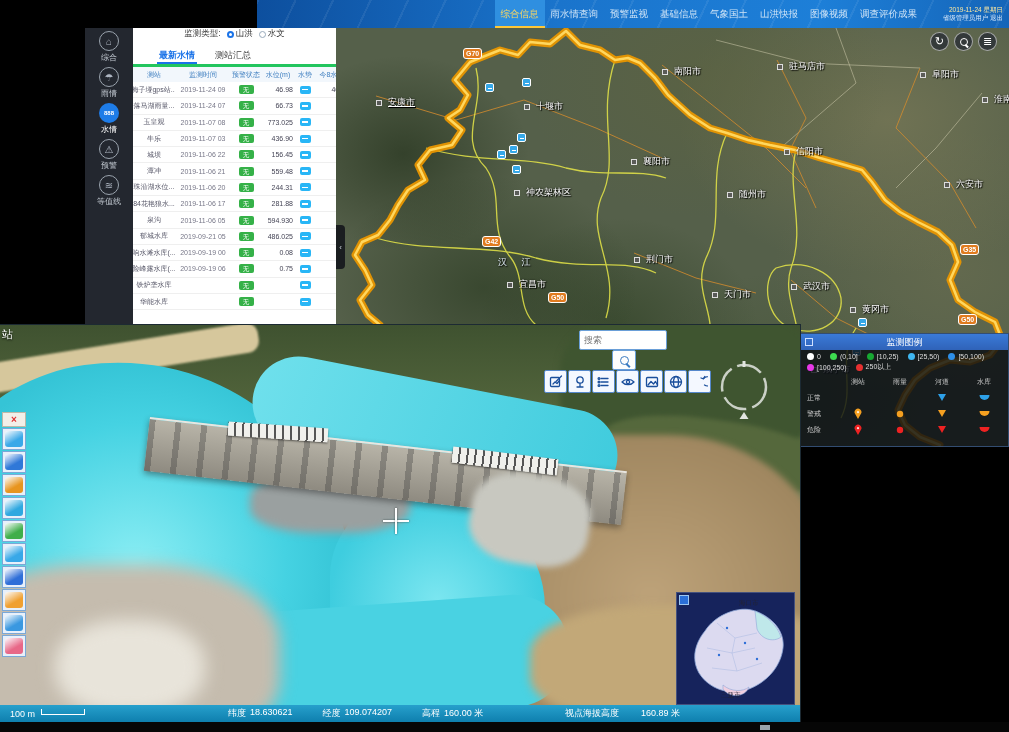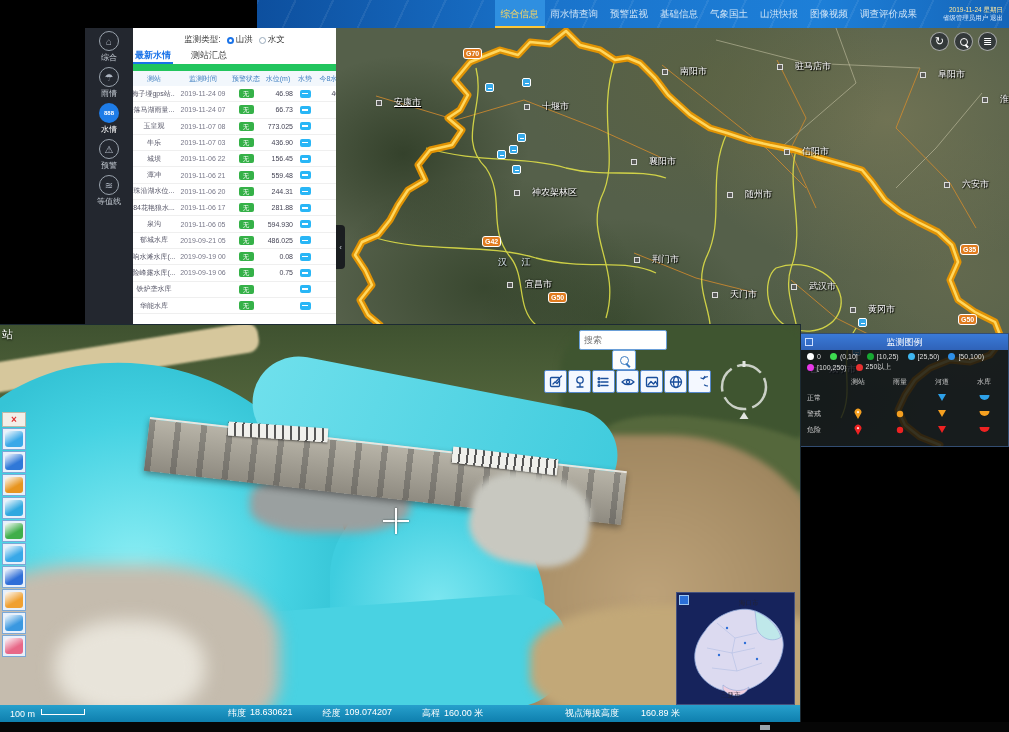--- a/index.html
+++ b/index.html
@@ -26,28 +26,28 @@
   #app-sidebar{position:absolute;left:85px;top:28px;width:48px;height:297px;background:#23272f;}
   .side-item{height:33px;display:flex;flex-direction:column;align-items:center;padding-top:3px;cursor:pointer;}
   .side-icon{width:20px;height:20px;border:1.5px solid #9aa3ad;border-radius:50%;color:#aeb6c2;
     font-size:10px;display:flex;align-items:center;justify-content:center;box-sizing:border-box;}
   .side-icon.filled{border:none;background:#1e7ce8;color:#fff;font-size:6px;font-weight:bold;}
   .side-label{font-size:8px;color:#c3cad2;margin-top:1px;white-space:nowrap;}
   .side-item.active .side-label{color:#fff;}
 
   
   #data-panel{position:absolute;left:133px;top:28px;width:203px;height:297px;background:#fff;overflow:hidden;}
-  .filter-row{height:18px;display:flex;align-items:flex-end;justify-content:center;gap:6px;font-size:8.5px;color:#333;}
+  .filter-row{height:18px;display:flex;align-items:flex-start;justify-content:center;gap:6px;font-size:8.5px;color:#333;}
   #filter-row-2{height:16px;border-bottom:1px solid #eee;}
   .f-label{color:#444;}
   .radio-opt{display:flex;align-items:center;gap:2px;cursor:pointer;}
   .radio{width:7px;height:7px;border:1px solid #9ab;border-radius:50%;box-sizing:border-box;background:#fff;}
   .radio.sel{border:2px solid #1a73e8;}
   .radio-text{color:#333;}
-  #panel-tabs{height:18px;display:flex;border-bottom:7px solid #22c55e;padding-left:0;gap:16px;}
+  #panel-tabs{height:18px;display:flex;border-bottom:3px solid #22c55e;padding-left:24px;gap:16px;}
   .ptab{font-size:9px;color:#444;display:flex;align-items:center;cursor:pointer;padding:0 2px;}
   .ptab.active{color:#1a73e8;font-weight:bold;box-shadow:inset 0 -2px 0 #1a73e8;}
   #table-head{height:15px;background:#f2f7fc;display:flex;align-items:center;width:218px;}
   .th{font-size:7px;color:#3f7fc0;text-align:center;flex:none;white-space:nowrap;overflow:hidden;}
   #table-body{width:218px;}
   .trow{height:15.3px;display:flex;align-items:center;border-bottom:1px solid #efefef;cursor:pointer;}
   .td{font-size:7px;color:#555;text-align:center;flex:none;white-space:nowrap;overflow:hidden;display:flex;align-items:center;justify-content:center;}
   .td.name{color:#556;}
   .td.time{color:#778;}
   .td.level{color:#445;justify-content:flex-end;padding-right:2px;box-sizing:border-box;}
@@ -59,21 +59,21 @@
   #map{position:absolute;left:336px;top:28px;width:673px;height:419px;overflow:hidden;background-color:#55604a;
     background-image:
       radial-gradient(180px 140px at 10% 30%,rgba(25,40,18,.55),transparent 70%),
       radial-gradient(220px 160px at 22% 62%,rgba(30,48,22,.5),transparent 70%),
       radial-gradient(260px 200px at 55% 12%,rgba(95,100,62,.5),transparent 70%),
       radial-gradient(300px 220px at 82% 22%,rgba(130,127,90,.6),transparent 70%),
       radial-gradient(260px 200px at 92% 58%,rgba(112,114,82,.5),transparent 70%),
       radial-gradient(200px 160px at 42% 72%,rgba(38,58,28,.55),transparent 70%),
       radial-gradient(240px 180px at 68% 88%,rgba(60,80,45,.45),transparent 70%);}
   #map-overlay{position:absolute;left:0;top:0;}
-  .map-label{position:absolute;display:flex;align-items:center;gap:12px;color:#fff;font-size:9px;white-space:nowrap;
+  .map-label{position:absolute;display:flex;align-items:center;gap:6px;color:#fff;font-size:9px;white-space:nowrap;
     text-shadow:0 0 2px #000,1px 1px 1px #000;}
   .map-label.river{letter-spacing:6px;color:#eaf6ff;font-size:9px;}
   .city-dot{width:6px;height:6px;background:rgba(90,90,90,.85);border:1px solid #ddd;box-sizing:border-box;display:inline-block;}
   .map-marker{position:absolute;width:9px;height:9px;background:#35a8e8;border:1px solid #fff;border-radius:2px;box-sizing:border-box;}
   .map-marker::after{content:"";position:absolute;left:1.5px;top:3.5px;width:4.5px;height:1.2px;background:#fff;}
   .road-badge{position:absolute;background:#e07b1f;border:1px solid #fff;border-radius:3px;color:#fff;
     font-size:7px;font-weight:bold;padding:0 2px;line-height:9px;}
   #map-tools{position:absolute;right:12px;top:4px;display:flex;gap:5px;}
   .map-tool{width:19px;height:19px;border-radius:50%;background:rgba(40,45,52,.78);border:1px solid rgba(255,255,255,.55);
     color:#fff;font-size:11px;display:flex;align-items:center;justify-content:center;cursor:pointer;box-sizing:border-box;}

